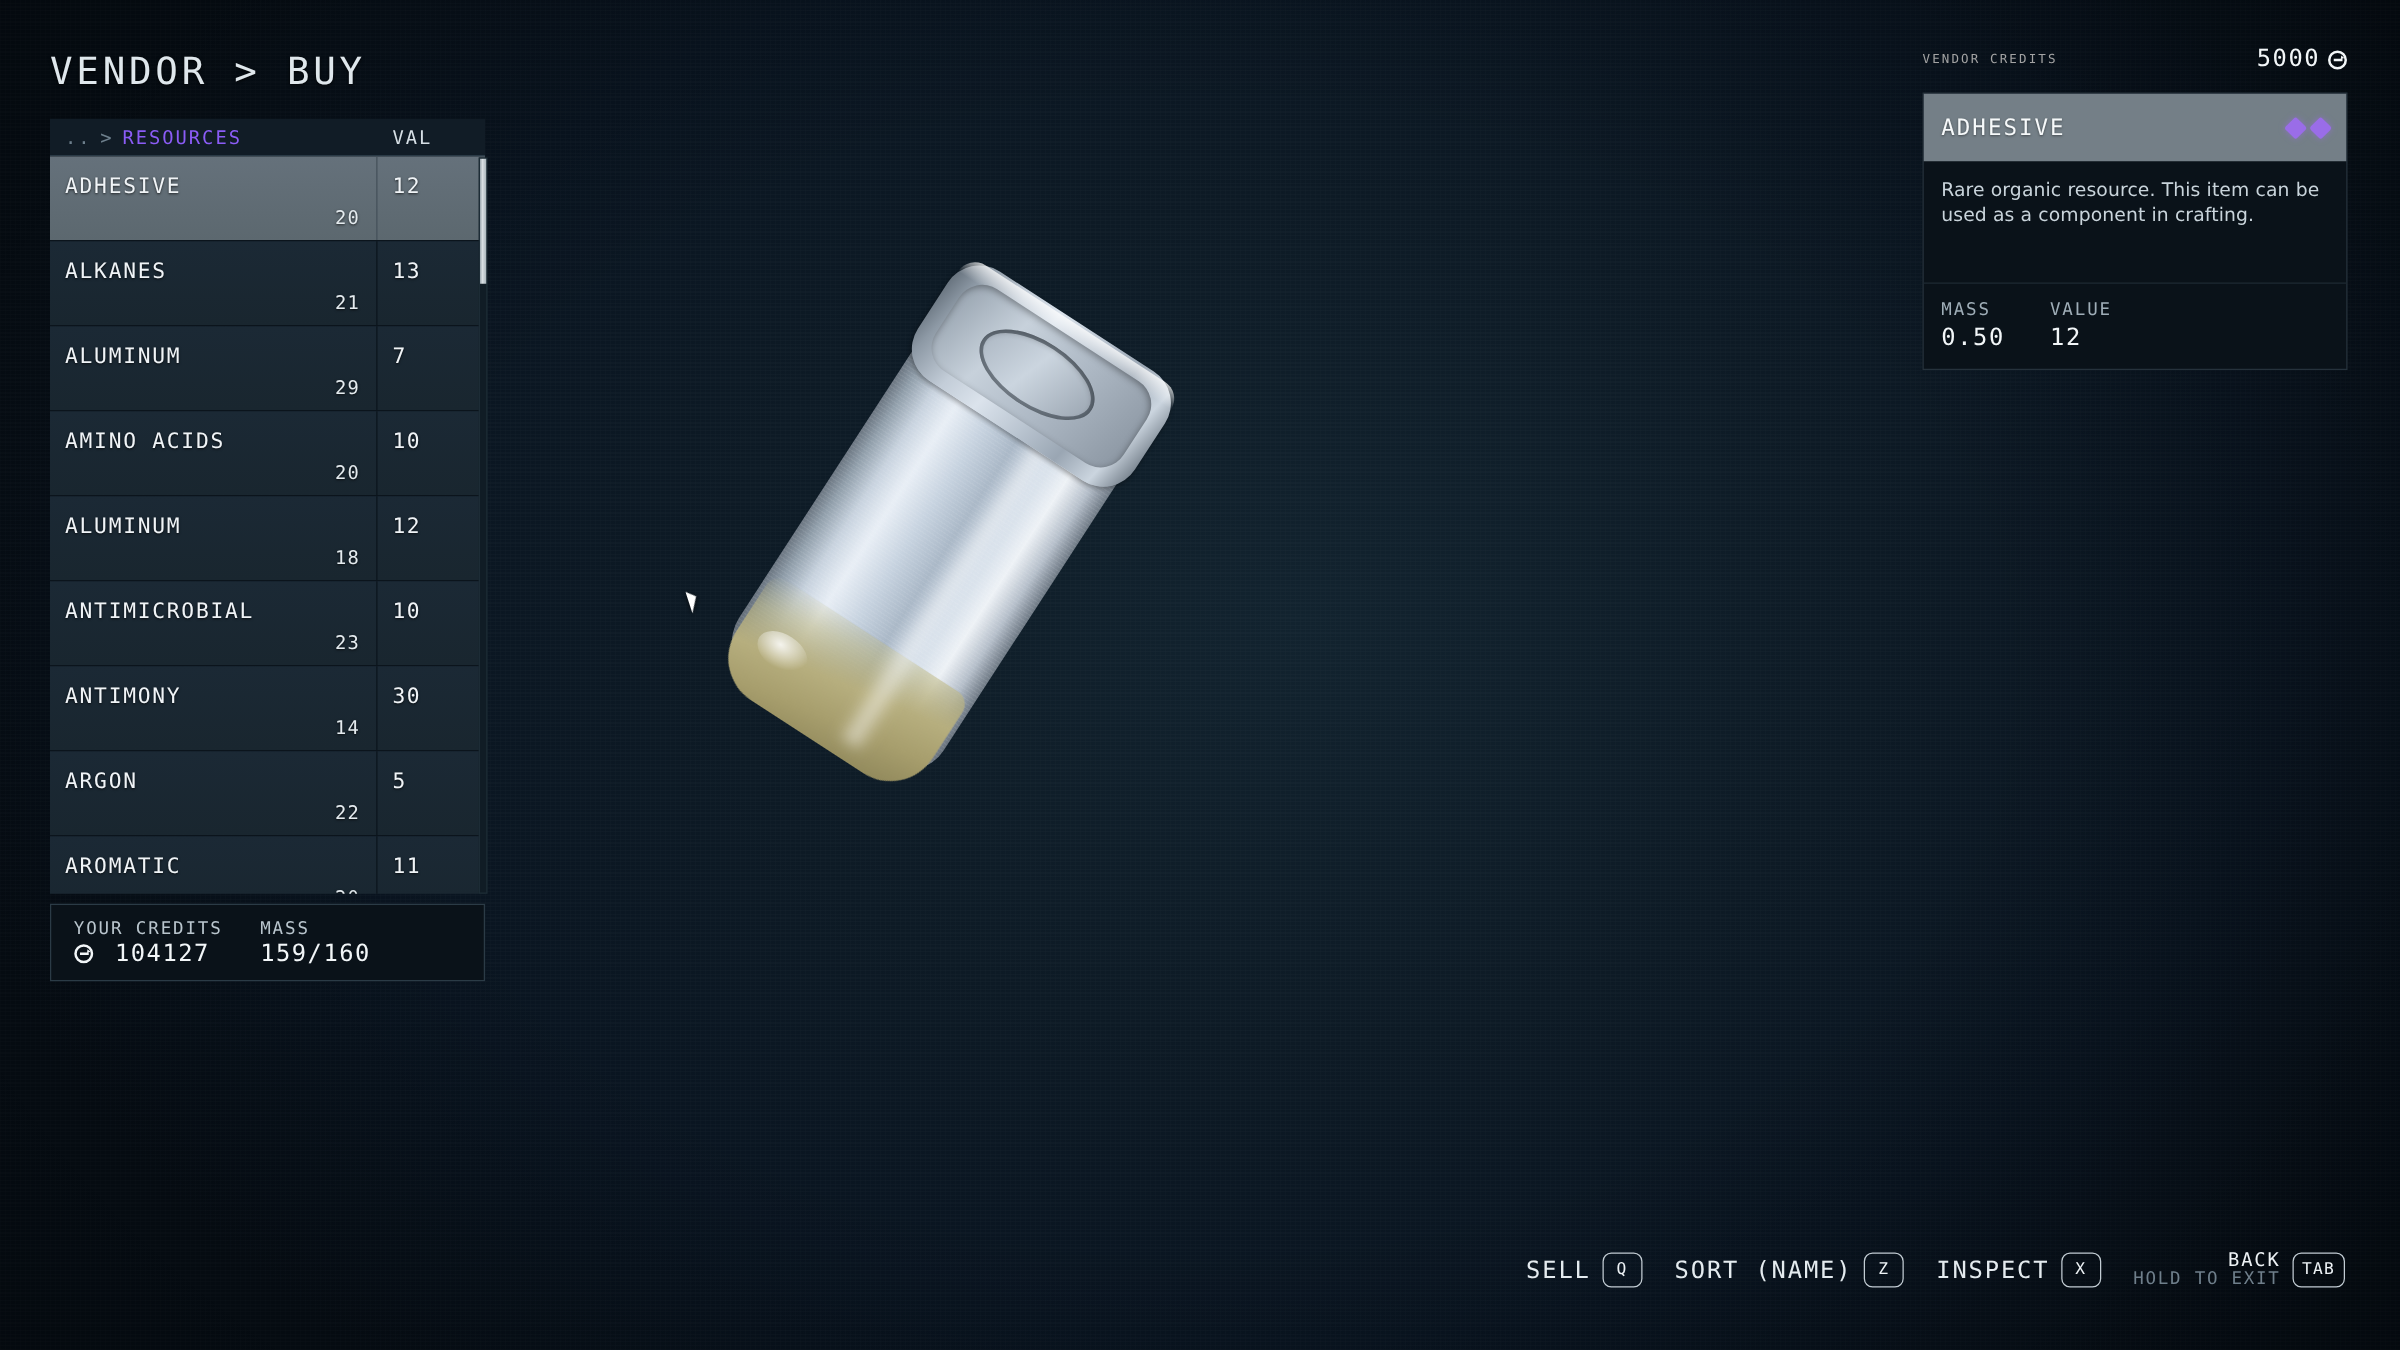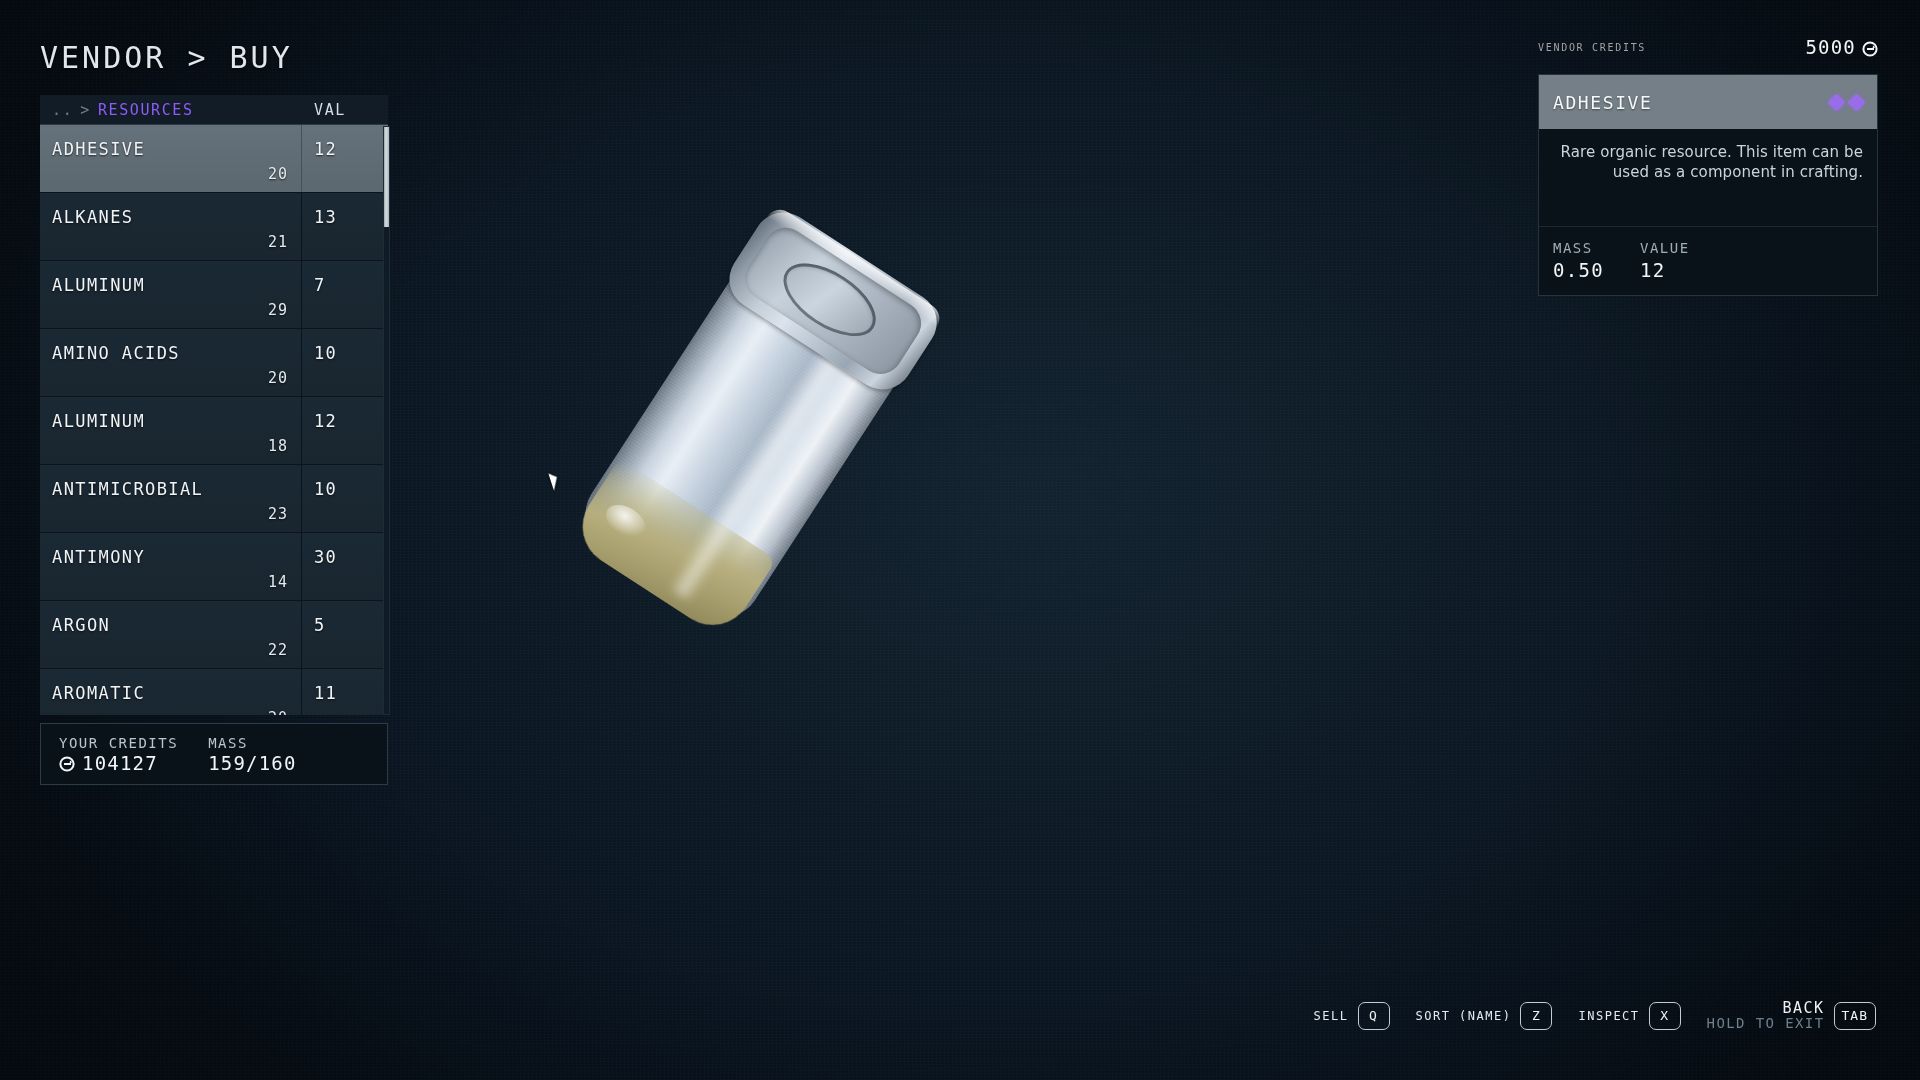--- a/index.html
+++ b/index.html
@@ -101,21 +101,21 @@
   
   #credits-panel {
     position:absolute; left:40px; top:723px; width:348px; height:62px;
     background:#0a1219;
     border:1px solid #2b3b46;
     display:flex; align-items:center;
   }
   .cred-block { padding-left:18px; }
   .cred-block.mass { padding-left:30px; }
   .cred-label { font-size:14px; letter-spacing:1.5px; color:#b9c5cd; line-height:1.35; }
-  .cred-value { font-size:19px; letter-spacing:1.2px; color:#f2f6f8; display:flex; align-items:center; gap:7px; line-height:1.15; }
+  .cred-value { font-size:19px; letter-spacing:1.2px; color:#f2f6f8; display:flex; align-items:center; gap:17px; line-height:1.15; }
   .credit-icon { display:inline-block; width:16px; height:16px; flex:0 0 16px; }
 
   
   #vendor-credits {
     position:absolute; right:42px; top:36px; width:340px;
     display:flex; align-items:center; justify-content:space-between;
   }
   #vendor-credits .vc-label { font-size:10px; letter-spacing:1.7px; color:#a3a3a3; }
   #vendor-credits .vc-amount { font-size:19px; letter-spacing:1.2px; color:#f2f6f8; display:flex; align-items:center; gap:6px; }
 
@@ -136,21 +136,20 @@
   }
   #rarity-pips { display:flex; gap:7px; }
   .pip {
     width:13px; height:13px; background:#9a6de8;
     transform:rotate(45deg); border-radius:2px;
     box-shadow:0 0 5px rgba(154,109,232,.6);
   }
   #item-desc {
     min-height:98px; padding:14px 14px 16px 14px;
     border-bottom:1px solid #1e2a33;
-    text-align:right;
   }
   #item-desc p {
     font-family:"DejaVu Sans", sans-serif;
     font-size:15px; line-height:1.33; color:#c9d4db; letter-spacing:.1px;
   }
   #item-stats { display:flex; padding:12px 14px 14px 14px; }
   .stat { margin-right:36px; }
   .stat-label { font-size:14px; letter-spacing:1.5px; color:#9fadb7; line-height:1.4; }
   .stat-value { font-size:19px; letter-spacing:1.3px; color:#f2f6f8; line-height:1.2; }
 
@@ -232,21 +231,21 @@
     transform:rotate(-18deg);
     filter:drop-shadow(0 1px 2px rgba(0,0,0,.8));
   }
 
   
   #action-bar {
     position:absolute; right:44px; bottom:48px;
     display:flex; align-items:center; gap:26px;
   }
   .action { display:flex; align-items:center; gap:9px; }
-  .action-label { font-size:12px; letter-spacing:1.5px; color:#e4ebef; }
+  .action-label { font-size:19px; letter-spacing:1.5px; color:#e4ebef; }
   .keycap {
     min-width:32px; height:28px; padding:0 7px;
     border:1.5px solid #c2ccd3; border-radius:7px;
     display:flex; align-items:center; justify-content:center;
     font-size:13px; letter-spacing:1px; color:#eef3f6;
   }
   .action.back { gap:9px; }
   .back-labels { text-align:right; line-height:1.12; }
   .back-primary { font-size:15px; letter-spacing:1.5px; color:#edf2f5; }
   .back-secondary { font-size:14px; letter-spacing:1.4px; color:#6f7f8b; }

